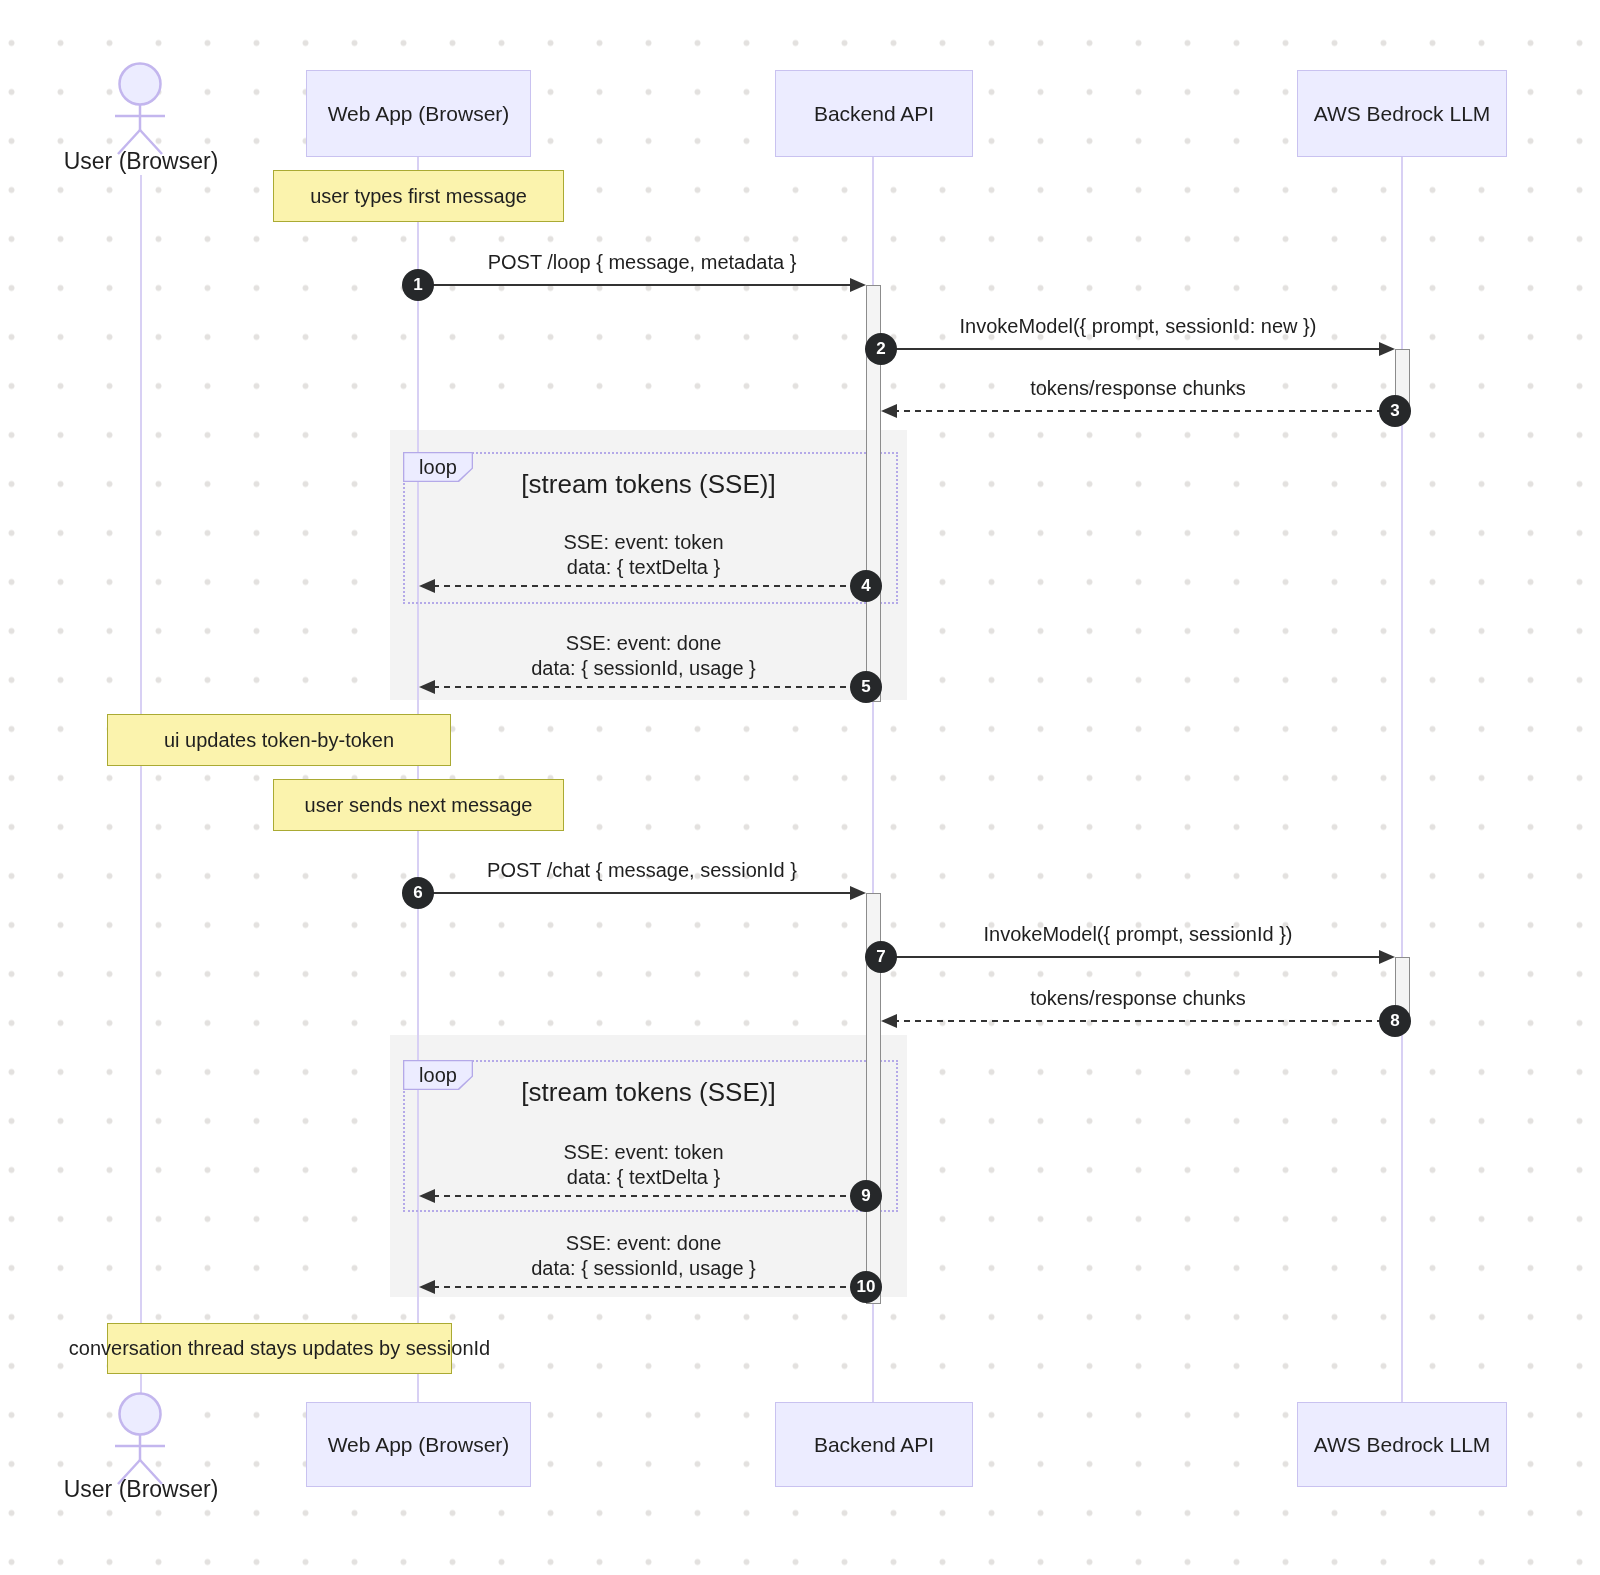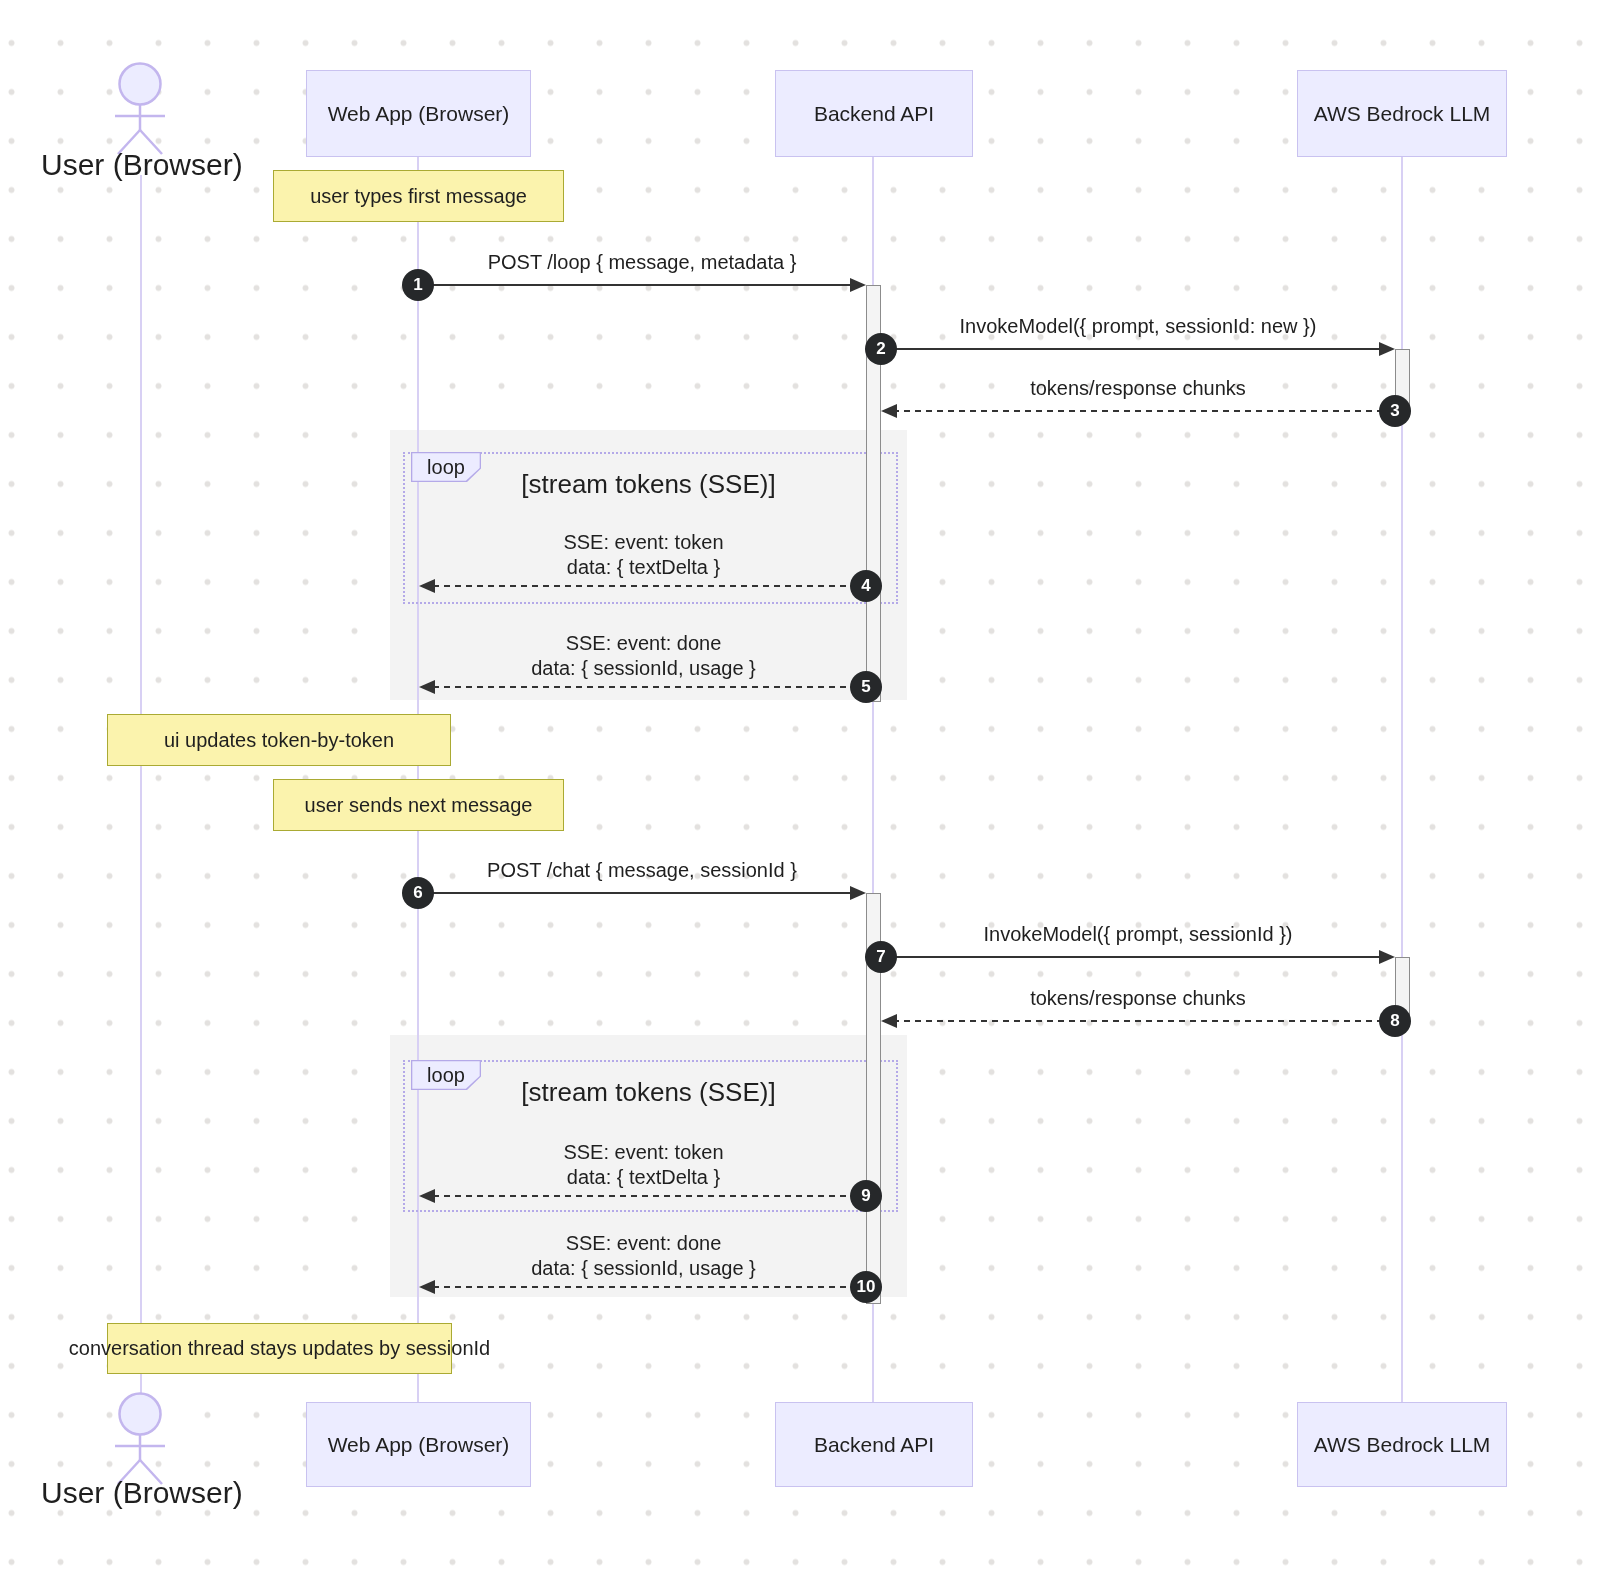--- a/index.html
+++ b/index.html
@@ -7,21 +7,21 @@
     position:relative;width:1600px;height:1575px;overflow:hidden;
     background-color:#ffffff;
     background-image:radial-gradient(circle,#e3e1df 2.6px,rgba(0,0,0,0) 3.4px);
     background-size:49px 49px;background-position:-13px 18.5px;
     font-family:"Liberation Sans","DejaVu Sans",sans-serif;color:#1f1f1f;
   }
   .region{position:absolute;background:#f3f3f3;z-index:1;}
   .lifeline{position:absolute;width:2px;background:#d8d0f4;z-index:2;}
   .loop-frame{position:absolute;border:2px dotted #b4a9e8;z-index:3;}
   .loop-tab{position:absolute;width:70px;height:30px;background:#b4a9e8;z-index:4;
-    clip-path:polygon(0 0,100% 0,100% 55%,80% 100%,0 100%);margin-left:8px;}
+    clip-path:polygon(0 0,100% 0,100% 55%,80% 100%,0 100%);}
   .loop-tab-inner{position:absolute;inset:1.3px;background:#ECECFF;
     clip-path:polygon(0 0,100% 0,100% 54%,79.5% 100%,0 100%);
     display:flex;align-items:center;justify-content:center;font-size:20px;color:#1f1f1f;}
   .loop-title{position:absolute;text-align:center;font-size:26px;z-index:4;white-space:nowrap;margin-top:12px;}
   .activation{position:absolute;width:15px;background:#f4f4f4;border:1px solid #8c8c8c;
     box-sizing:border-box;z-index:5;}
   .ln{position:absolute;height:2.5px;background:#333333;z-index:6;}
   .ln-d{position:absolute;height:2.5px;z-index:6;
     background:repeating-linear-gradient(90deg,#333333 0 6px,rgba(0,0,0,0) 6px 11px);}
   .ah-r{position:absolute;width:0;height:0;border-top:7px solid transparent;
@@ -33,21 +33,21 @@
   .mline{display:block;}
   .badge{position:absolute;width:32px;height:32px;border-radius:50%;background:#26282a;
     color:#ffffff;font-size:17px;font-weight:bold;display:flex;align-items:center;
     justify-content:center;z-index:9;}
   .note{position:absolute;background:#fbf3ad;border:1.6px solid #aaaa33;box-sizing:border-box;
     display:flex;align-items:center;justify-content:center;font-size:20px;
     white-space:nowrap;z-index:8;}
   .pbox{position:absolute;background:#ECECFF;border:1.5px solid #c9c2f0;border-radius:0;
     box-sizing:border-box;display:flex;align-items:center;justify-content:center;
     font-size:21px;z-index:10;}
-  .actor-label{position:absolute;text-align:center;font-size:30px;z-index:10;white-space:nowrap;}
+  .actor-label{position:absolute;text-align:center;font-size:23px;z-index:10;white-space:nowrap;}
   .actor-svg{position:absolute;z-index:10;}
 </style>
 </head>
 <body>
 
 <div class="canvas">
 
   <div class="region" style="left:390px;top:430px;width:517px;height:270px;"></div>
   <div class="region" style="left:390px;top:1035px;width:517px;height:262px;"></div>
 

